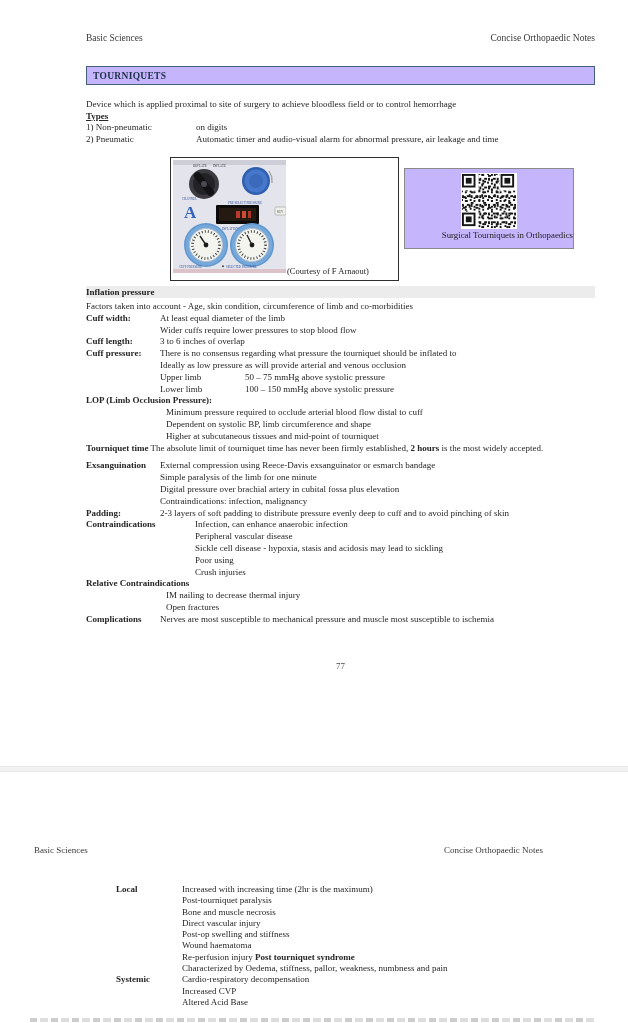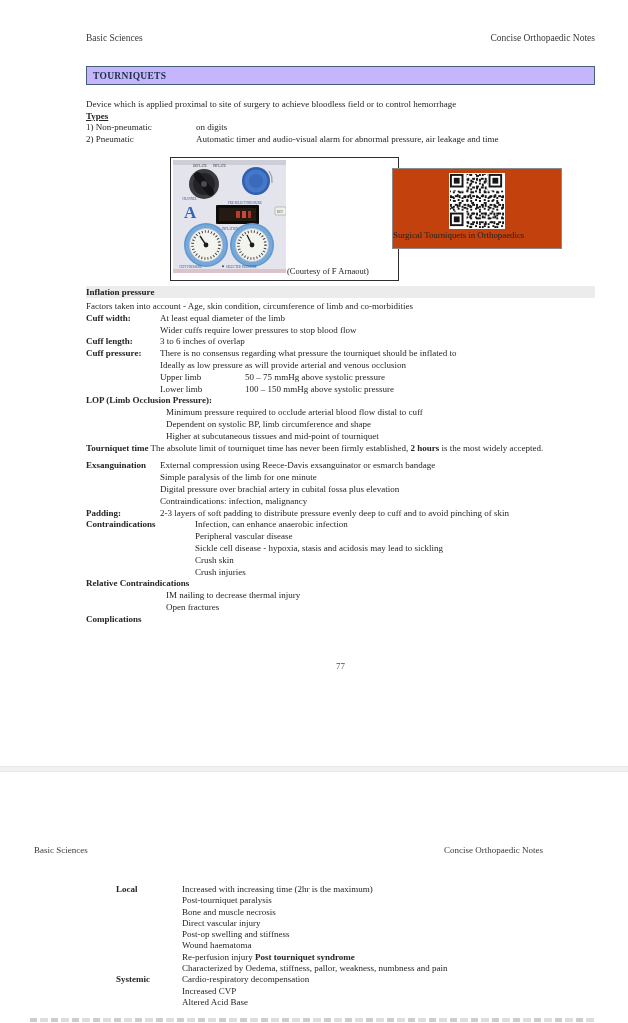--- a/index.html
+++ b/index.html
@@ -17,22 +17,22 @@
   .intro .ln{height:11.7px;}
   .ln > span{position:absolute;top:0;}
   .l0{left:0;} .l66{left:66px;} .l74{left:74px;text-align:right;} .l80{left:80px;} .l109{left:109px;}
   .l110{left:110px;text-align:center;} .l159{left:159px;}
   .b{font-weight:bold;} .u{text-decoration:underline;}
 
   .figbox{position:absolute;top:157px;left:170px;width:227px;height:122px;border:1.4px solid #2e2e2e;background:#fff;}
   .photo{position:absolute;top:2px;left:2px;width:113px;height:113px;filter:blur(.35px) saturate(.95);}
   .figcap{position:absolute;left:116px;bottom:4px;font-size:8.5px;color:#222;white-space:nowrap;}
 
-  .qrbox{position:absolute;top:168px;left:392px;width:168px;height:79px;border:1.5px solid #8a8a8a;
-         background:#c2410c;text-align:left;}
+  .qrbox{position:absolute;top:168px;left:404px;width:168px;height:79px;border:1.5px solid #8a8a8a;
+         background:#c4b5fd;text-align:right;}
   .qrbox svg{display:block;margin:4px auto 0;}
   .qrcap{font-size:8.8px;color:#222;margin-top:1px;white-space:nowrap;}
 
   .band{position:absolute;top:286px;left:86px;right:33px;height:12px;background:#ececec;
         font-size:9px;font-weight:bold;line-height:12px;color:#222;}
 
   .rows{position:absolute;top:301px;left:86px;width:509px;font-size:9px;line-height:11.8px;}
   .rows .ln{height:11.8px;}
   .para{white-space:normal;text-align:justify;margin-bottom:6px;}
 
@@ -252,36 +252,37 @@
       <span class="l0 b">Contraindications</span>
       <span class="l109">Infection, can enhance anaerobic infection</span>
     </div>
     <div class="ln">
         <span class="l109">Peripheral vascular disease</span>
       </div>
     <div class="ln">
         <span class="l109">Sickle cell disease - hypoxia, stasis and acidosis may lead to sickling</span>
       </div>
     <div class="ln">
-        <span class="l109">Crush skin</span>
+        <span class="l109">Poor using</span>
       </div>
     <div class="ln">
         <span class="l109">Crush injuries</span>
       </div>
     <div class="ln">
         <span class="l0 b">Relative Contraindications</span>
       </div>
     <div class="ln">
         <span class="l80">IM nailing to decrease thermal injury</span>
       </div>
     <div class="ln">
         <span class="l80">Open fractures</span>
       </div>
     <div class="ln">
       <span class="l0 b">Complications</span>
+      <span class="l74">Nerves are most susceptible to mechanical pressure and muscle most susceptible to ischemia</span>
     </div>
   </div>
 
   <div class="pgnum">77</div>
 
   <div class="sep"></div>
 
   <div class="hdr2">
     <span>Basic Sciences</span>
     <span>Concise Orthopaedic Notes</span>

